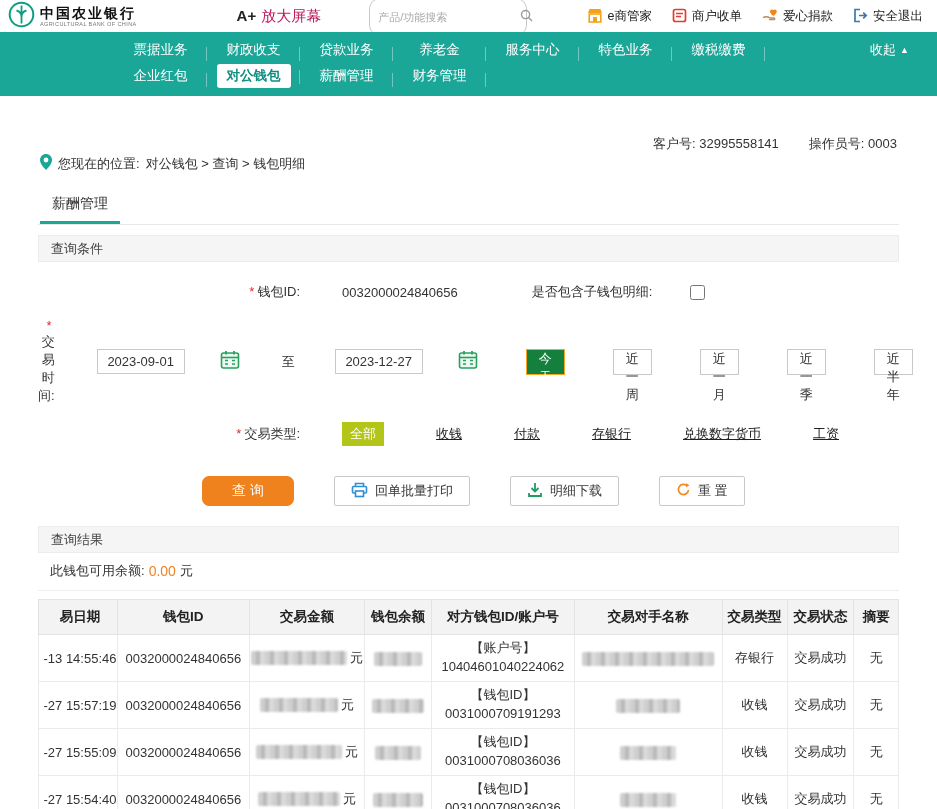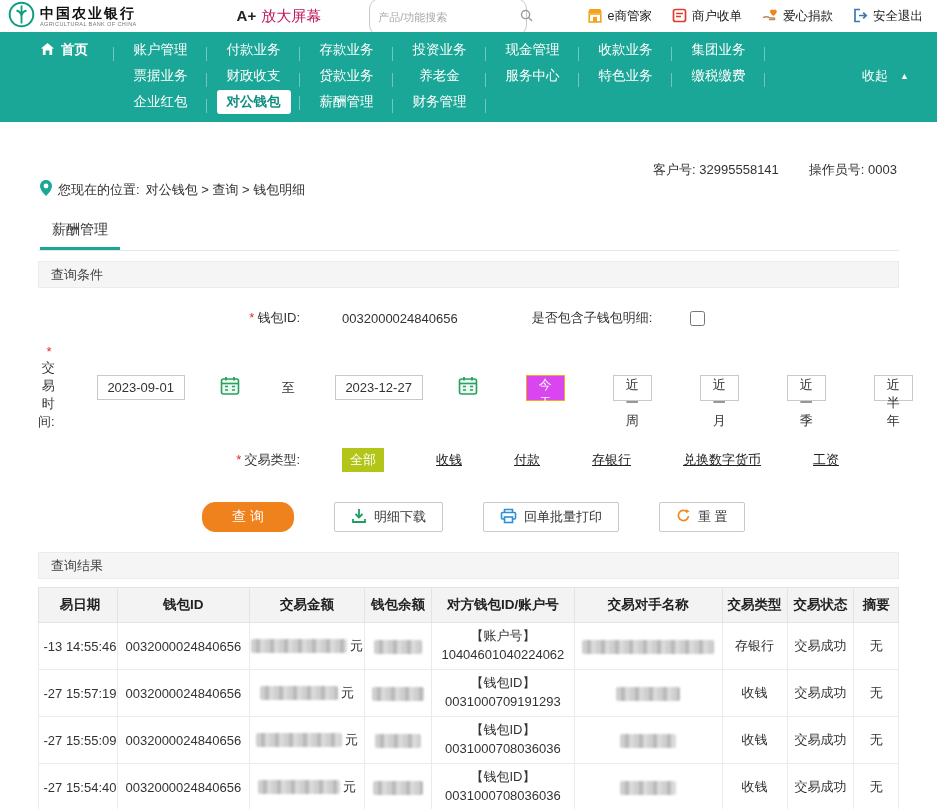--- a/index.html
+++ b/index.html
@@ -22,21 +22,21 @@
   .qlink { display:flex; align-items:center; gap:5px; font-size:12.5px; color:#222; cursor:pointer; }
 
   
   .mainnav { background:#1ba797; padding:5px 0 7px 0; }
   .nav-row { display:flex; align-items:center; height:26px; padding-left:14px; }
   .home-cell { width:100px; display:flex; align-items:center; justify-content:center; gap:6px; color:#fff; font-size:13.5px; font-weight:bold; position:relative; cursor:pointer; }
   .nav-spacer { width:100px; }
   .nav-cell { width:93px; text-align:center; color:#fff; font-size:13.5px; position:relative; cursor:pointer; }
   .nav-cell::after, .home-cell::after { content:""; position:absolute; right:0; top:6px; height:14px; width:1px; background:rgba(255,255,255,.38); }
   .nav-active-pill { display:inline-block; background:#fff; color:#0e8f81; font-weight:bold; padding:3px 10px; border-radius:3px; }
-  .collapse-cell { margin-left:auto; margin-right:28px; color:#fff; font-size:13px; cursor:pointer; display:flex; align-items:center; gap:12px; }
+  .collapse-cell { margin-left:auto; margin-right:28px; color:#fff; font-size:13px; cursor:pointer; display:flex; align-items:center; gap:4px; }
   .collapse-arrow { font-size:9px; }
 
   
   .subnav { height:31px; display:flex; align-items:center; gap:27px; padding-left:47px; background:#fff; border-bottom:1px solid #ececec; box-shadow:0 2px 3px rgba(0,0,0,.03); }
   .subnav-item { font-size:14px; color:#333; cursor:pointer; }
   .subnav-item.active { color:#1ba797; }
 
   
   .content { margin:0 38px; flex:1; }
 
@@ -55,27 +55,27 @@
   .form-label { width:262px; text-align:right; font-size:13px; color:#333; }
   .star { color:#e02b2b; margin-right:3px; }
   .wallet-value { margin-left:10px; font-size:13px; color:#333; }
   .include-label { margin-left:42px; font-size:13px; color:#333; }
   .include-box { width:15px; height:15px; margin-left:6px; vertical-align:-3px; cursor:pointer; }
 
   .date-input { width:88px; height:25px; border:1px solid #c9c9c9; text-align:center; font-size:13px; color:#333; margin-left:10px; outline:none; font-family:inherit; }
   .cal-btn { width:24px; height:24px; margin-left:3px; background:none; border:none; cursor:pointer; display:flex; align-items:center; justify-content:center; }
   .to-label { margin:0 8px 0 10px; font-size:13px; color:#333; }
   .range-btn { height:26px; padding:0 12px; border:1px solid #c9c9c9; background:#fff; color:#333; font-size:13px; margin-left:16px; cursor:pointer; font-family:inherit; }
-  .range-btn.active { background:#d946ef; border-color:#f9a61e; color:#fff; }
+  .range-btn.active { background:#15803d; border-color:#f9a61e; color:#fff; }
 
   .type-all { display:inline-block; margin-left:10px; background:#b3c518; color:#fff; font-size:13px; padding:3px 8px; cursor:pointer; }
   .type-link { margin-left:20px; font-size:13px; color:#222; text-decoration:underline; cursor:pointer; }
 
   .actions-row { display:flex; align-items:center; margin:24px 0 20px 164px; gap:40px; }
-  .btn-primary { width:92px; height:30px; background:#f0821e; border:1px solid #f0821e; color:#fff; font-size:14px; border-radius:13px; cursor:pointer; font-family:inherit; }
+  .btn-primary { width:92px; height:30px; background:#f0821e; border:1px solid #f0821e; color:#fff; font-size:14px; border-radius:7px; cursor:pointer; font-family:inherit; }
   .btn-outline { height:30px; border:1px solid #c9c9c9; background:#fff; color:#333; font-size:13px; padding:0 16px; display:flex; align-items:center; gap:7px; cursor:pointer; border-radius:2px; font-family:inherit; }
 
   .balance-row { padding:9px 12px 10px 12px; border-bottom:1px solid #eee; font-size:13px; color:#333; display:flex; align-items:center; gap:4px; }
   .balance-val { color:#f0821e; font-size:14px; }
 
   table.results { width:100%; border-collapse:collapse; table-layout:fixed; margin-top:8px; }
   table.results th { background:#f3f3f3; font-size:13.5px; font-weight:bold; color:#222; height:35px; border:1px solid #e3e3e3; text-align:center; overflow:hidden; white-space:nowrap; }
   table.results td { height:47px; border:1px solid #ebebeb; font-size:13px; color:#333; text-align:center; overflow:hidden; white-space:nowrap; background:#fff; }
   td.time-cell, th.time-th { text-align:left; padding-left:4px; }
   .cp-cell { line-height:1.45; }
@@ -156,35 +156,20 @@
         <span><svg width="15" height="15" viewBox="0 0 15 15">
               <path d="M7 1.5 H2 V13.5 H7" stroke="#3a78b5" stroke-width="1.7" fill="none"></path>
               <path d="M6 7.5 H12.6 M10.2 4.6 L13.2 7.5 L10.2 10.4" stroke="#3a78b5" stroke-width="1.7" fill="none"></path>
             </svg></span>
         <span>安全退出</span>
       </span>
     </div>
   </header>
 
   <nav class="mainnav">
-    <div class="nav-row">
-      <span class="home-cell">
-        <span><svg width="15" height="14" viewBox="0 0 16 15">
-              <path d="M8 1 L15 7 H13 V14 H10 V9 H6 V14 H3 V7 H1 Z" fill="#fff"></path>
-            </svg></span>
-        <span>首页</span>
-      </span>
-      <span class="nav-cell">账户管理</span>
-      <span class="nav-cell">付款业务</span>
-      <span class="nav-cell">存款业务</span>
-      <span class="nav-cell">投资业务</span>
-      <span class="nav-cell">现金管理</span>
-      <span class="nav-cell">收款业务</span>
-      <span class="nav-cell">集团业务</span>
-    </div>
     <div class="nav-row">
       <span class="nav-spacer"></span>
       <span class="nav-cell">票据业务</span>
       <span class="nav-cell">财政收支</span>
       <span class="nav-cell">贷款业务</span>
       <span class="nav-cell">养老金</span>
       <span class="nav-cell">服务中心</span>
       <span class="nav-cell">特色业务</span>
       <span class="nav-cell">缴税缴费</span>
       <span class="collapse-cell">
@@ -268,45 +253,50 @@
         <span class="type-link">付款</span>
         <span class="type-link">存银行</span>
         <span class="type-link">兑换数字货币</span>
         <span class="type-link">工资</span>
       </div>
     </div>
 
     <div class="actions-row">
       <button class="btn-primary">查 询</button>
       <button class="btn-outline">
-        <span><svg width="16" height="16" viewBox="0 0 16 16">
-              <path d="M8 1 V9 M4.5 6 L8 9.5 L11.5 6" stroke="#1f9e62" stroke-width="1.8" fill="none"></path>
-              <path d="M2 11 V14 H14 V11" stroke="#1f9e62" stroke-width="1.8" fill="none"></path>
-            </svg></span>
-        <span>明细下载</span>
-      </button>
-      <button class="btn-outline">
         <span><svg width="17" height="16" viewBox="0 0 17 16">
               <path d="M4.5 4.5 V1.5 H12.5 V4.5" stroke="#2e8fd5" stroke-width="1.6" fill="none"></path>
               <rect x="1.5" y="4.5" width="14" height="6.5" rx="1" fill="none" stroke="#2e8fd5" stroke-width="1.6"></rect>
               <rect x="4.5" y="9" width="8" height="5.5" fill="#fff" stroke="#2e8fd5" stroke-width="1.6"></rect>
             </svg></span>
         <span>回单批量打印</span>
+      </button>
+      <button class="btn-outline">
+        <span><svg width="16" height="16" viewBox="0 0 16 16">
+              <path d="M8 1 V9 M4.5 6 L8 9.5 L11.5 6" stroke="#1f9e62" stroke-width="1.8" fill="none"></path>
+              <path d="M2 11 V14 H14 V11" stroke="#1f9e62" stroke-width="1.8" fill="none"></path>
+            </svg></span>
+        <span>明细下载</span>
       </button>
       <button class="btn-outline">
         <span><svg width="15" height="15" viewBox="0 0 16 16">
               <path d="M13.3 8.5 a5.4 5.4 0 1 1 -1.6 -4.4" stroke="#f0881e" stroke-width="1.8" fill="none"></path>
               <path d="M10.8 1.2 L14.4 3.4 L10.9 5.6 Z" fill="#f0881e"></path>
             </svg></span>
         <span>重 置</span>
       </button>
     </div>
 
     <div class="section-bar">查询结果</div>
 
+    <div class="balance-row">
+      <span>此钱包可用余额:</span>
+      <span class="balance-val">0.00</span>
+      <span>元</span>
+    </div>
 
     <table class="results">
       <colgroup>
         <col style="width:78px">
           <col style="width:130px">
           <col style="width:114px">
           <col style="width:66px">
           <col style="width:141px">
           <col style="width:146px">
           <col style="width:64px">

